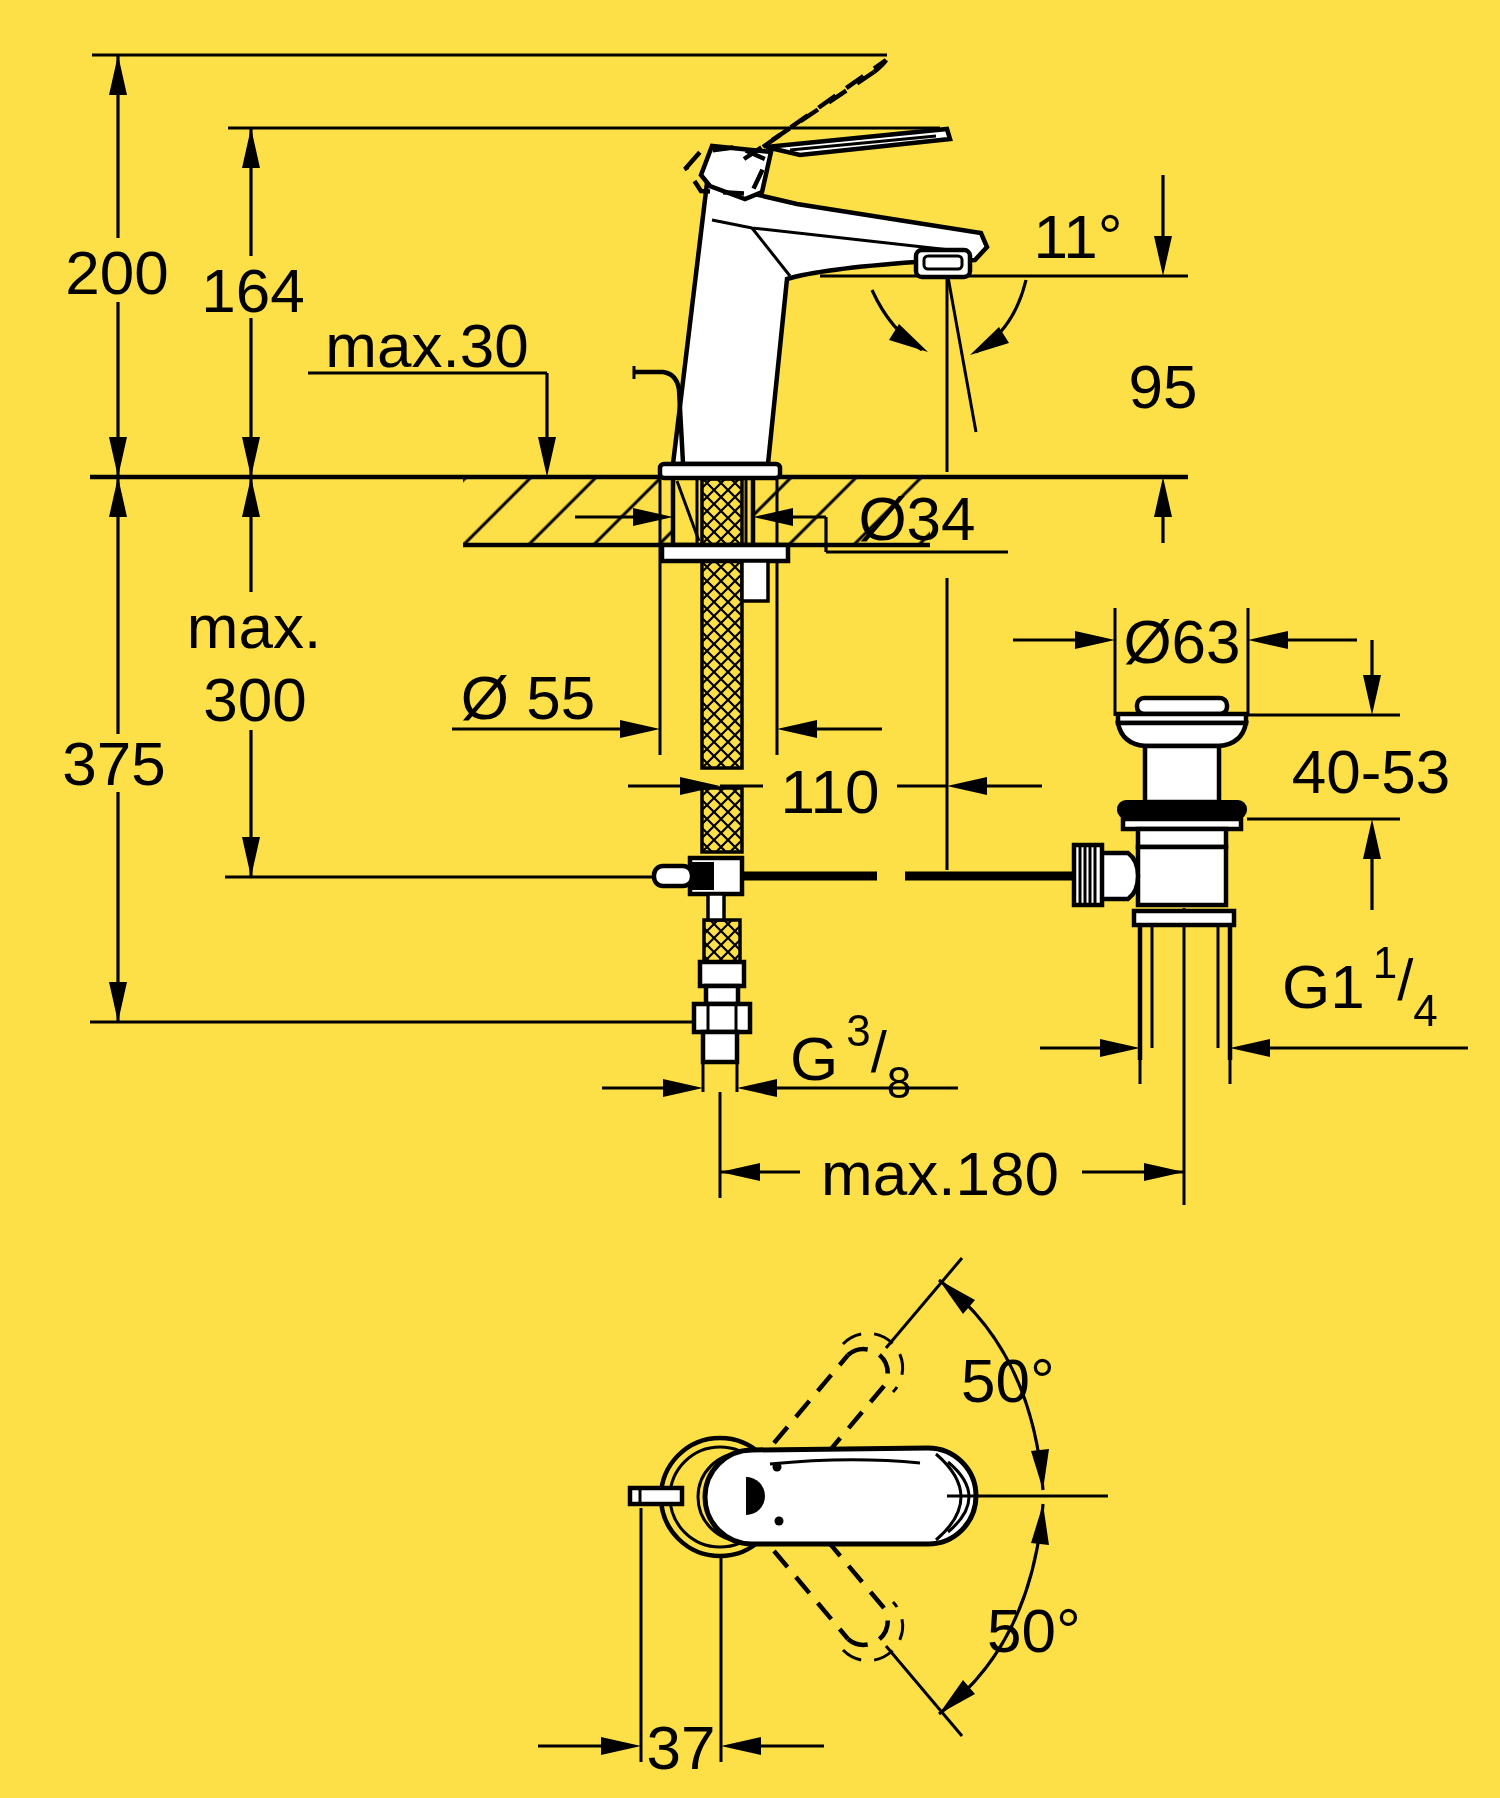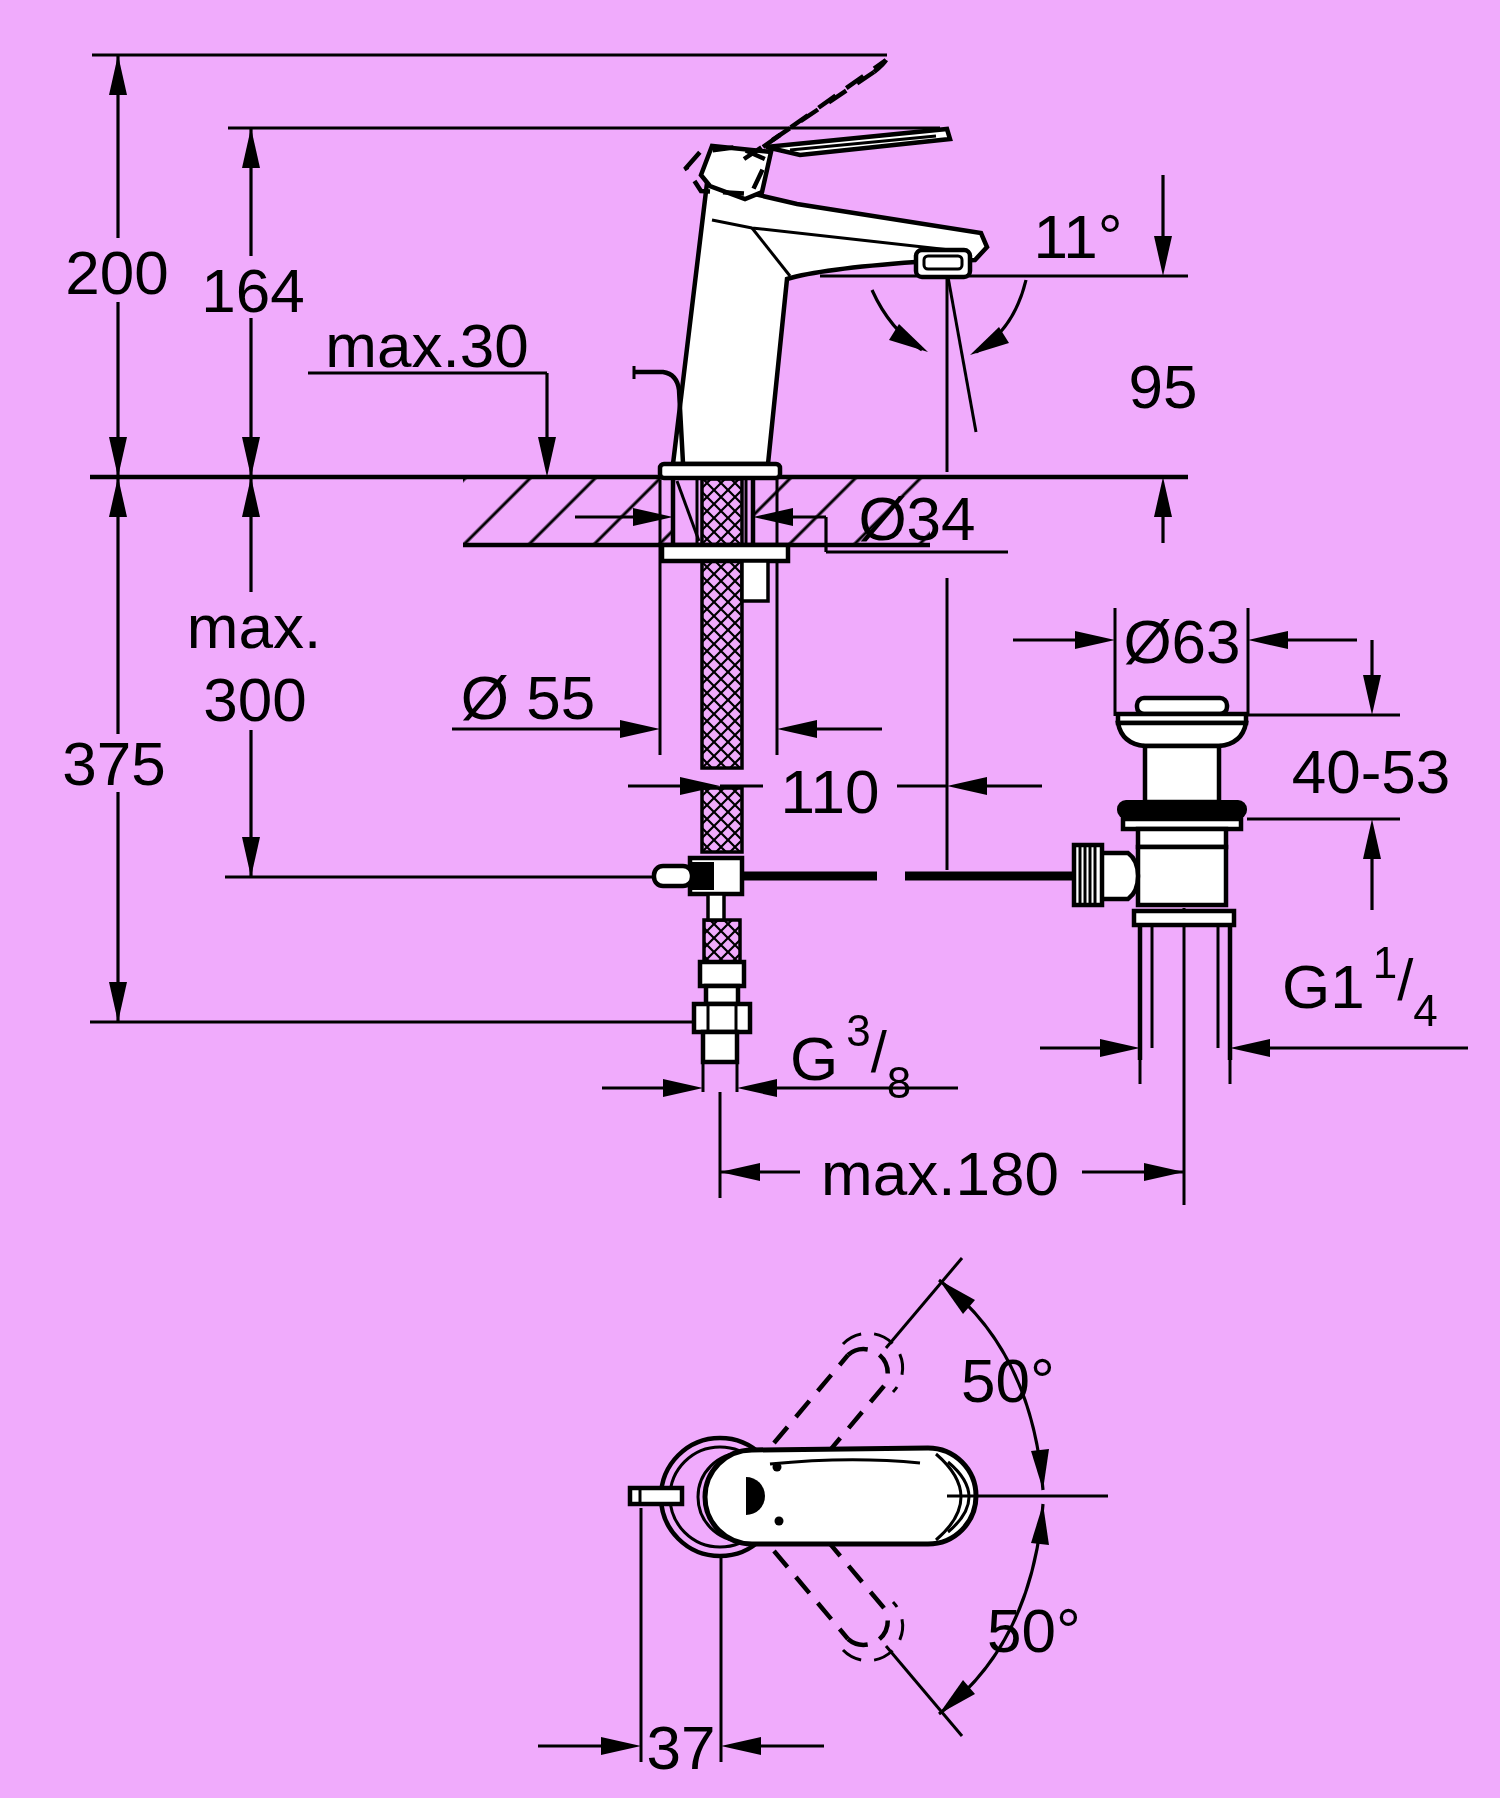--- a/index.html
+++ b/index.html
@@ -1,16 +1,16 @@
 <!DOCTYPE html>
 <html><head>
 <meta charset="utf-8">
 <style>
   html,body{margin:0;padding:0;background:#fff;}
-  .page{width:1500px;height:1798px;background:#f0abfc;position:relative;}
+  .page{width:1500px;height:1798px;background:#fde047;position:relative;}
   svg{display:block;}
   text{font-family:"Liberation Sans","DejaVu Sans",sans-serif;fill:#000;}
   .txt{font-size:62px;text-anchor:middle;dominant-baseline:central;}
   .txtL{font-size:62px;text-anchor:start;dominant-baseline:alphabetic;}
   .ol{stroke:#000;stroke-width:4.5;fill:none;}
   .olf{stroke:#000;stroke-width:4.5;fill:#fff;}
   .ol3{stroke:#000;stroke-width:3;fill:none;}
   .olf3{stroke:#000;stroke-width:3.5;fill:#fff;}
   .dl{stroke:#000;stroke-width:3.2;fill:none;}
   .ah{fill:#000;stroke:none;}

